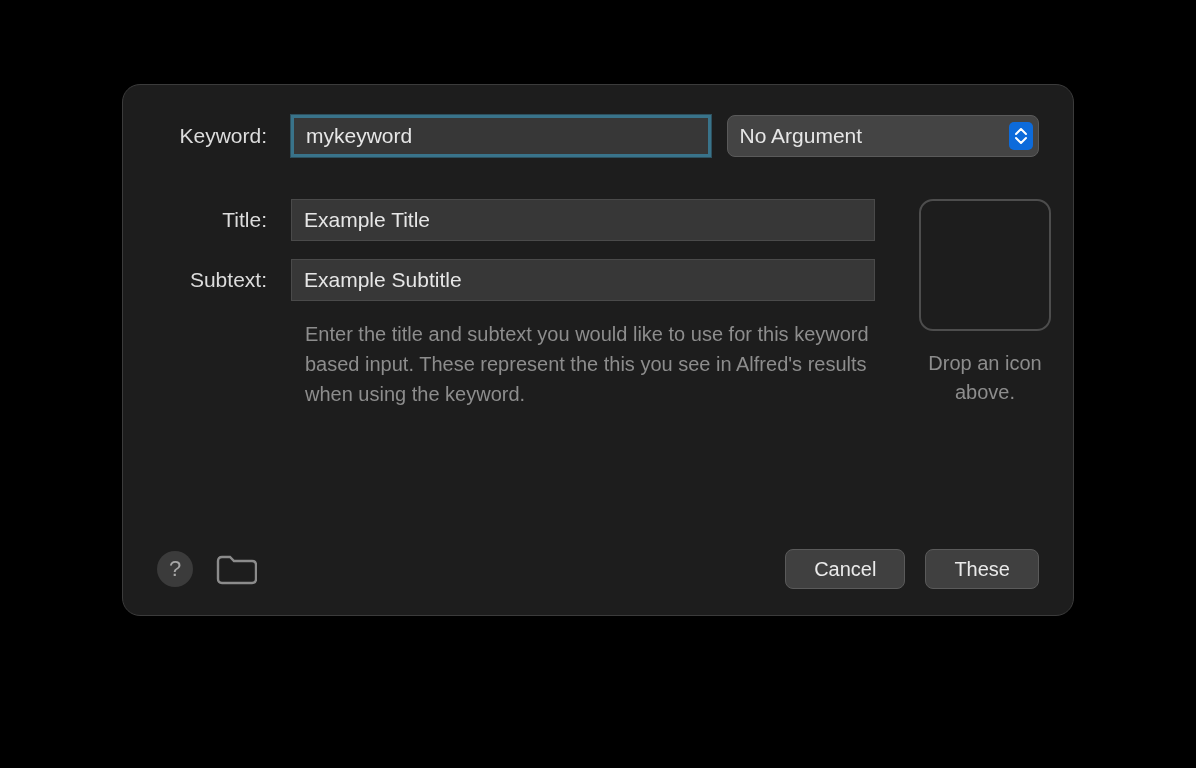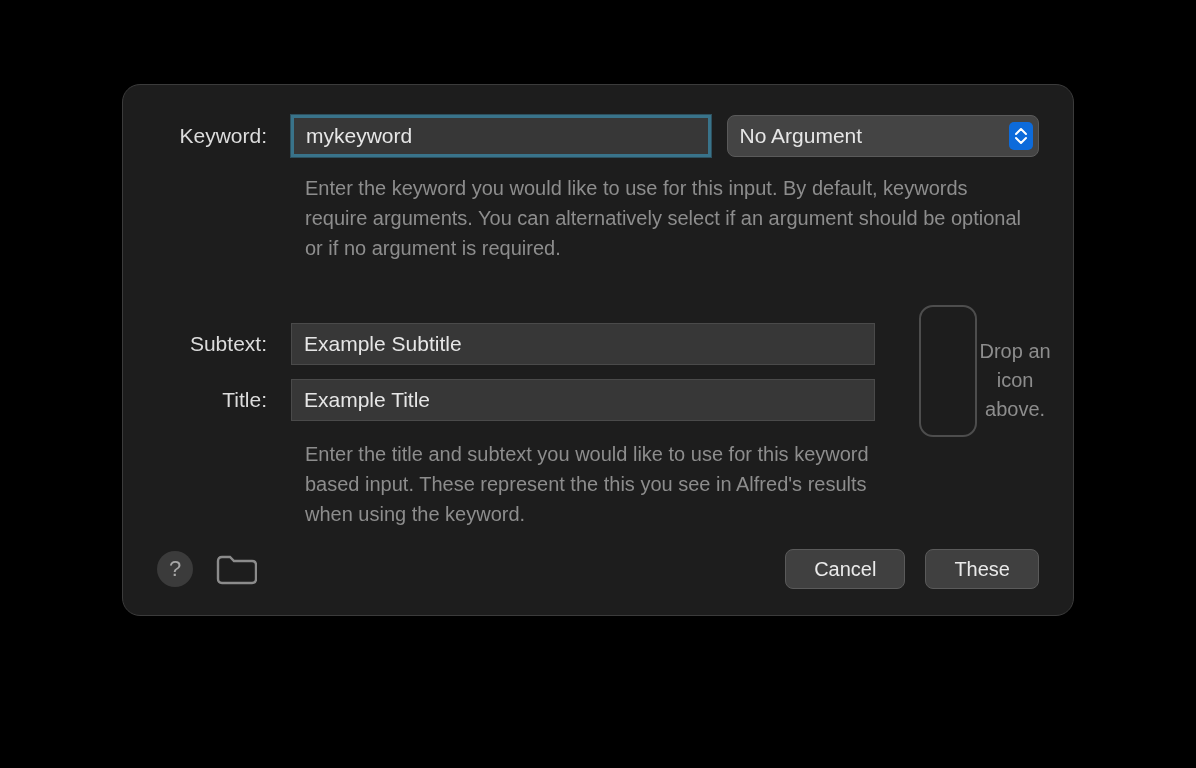--- a/index.html
+++ b/index.html
@@ -85,21 +85,21 @@
   .help-text.narrow { max-width: 570px; margin-top: 18px; }
 
   .section2 {
     display: flex;
     margin-top: 42px;
     align-items: flex-start;
   }
   .section2-left { flex: 0 0 auto; }
   .section2-right {
     margin-left: 44px;
-    display: flex; flex-direction: row; align-items: center;
+    display: flex; flex-direction: column; align-items: center;
     width: 134px;
   }
   .dropzone {
     width: 132px; height: 132px;
     border: 2px solid #4d4d4d;
     border-radius: 14px;
     background: transparent;
   }
   .drop-caption {
     margin-top: 18px;
@@ -163,31 +163,30 @@
         <svg width="12" height="8" viewBox="0 0 12 8">
             <path d="M1 6 L6 1 L11 6" stroke="#fff" stroke-width="2" fill="none" stroke-linecap="round" stroke-linejoin="round"></path>
           </svg>
         <svg width="12" height="8" viewBox="0 0 12 8">
             <path d="M1 2 L6 7 L11 2" stroke="#fff" stroke-width="2" fill="none" stroke-linecap="round" stroke-linejoin="round"></path>
           </svg>
       </div>
     </div>
   </div>
 
-  <div class="help-text">Enter the keyword you would like to use for this input. By default, keywords require arguments. You can alternatively select if an argument should be optional or if no argument is required.</div>
 
   <div class="section2">
     <div class="section2-left">
+      <div class="row">
+        <div class="label">Title:</div>
+        <input class="text-input title-input" type="text" value="Example Title" style="">
+      </div>
       <div class="row" style="margin-top:18px">
         <div class="label">Subtext:</div>
         <input class="text-input subtext-input" type="text" value="Example Subtitle" style="">
-      </div>
-      <div class="row">
-        <div class="label">Title:</div>
-        <input class="text-input title-input" type="text" value="Example Title" style="">
       </div>
       <div class="help-text narrow">Enter the title and subtext you would like to use for this keyword based input. These represent the this you see in Alfred's results when using the keyword.</div>
     </div>
 
     <div class="section2-right">
       <div class="dropzone"></div>
       <div class="drop-caption">Drop an icon above.</div>
     </div>
   </div>
 

